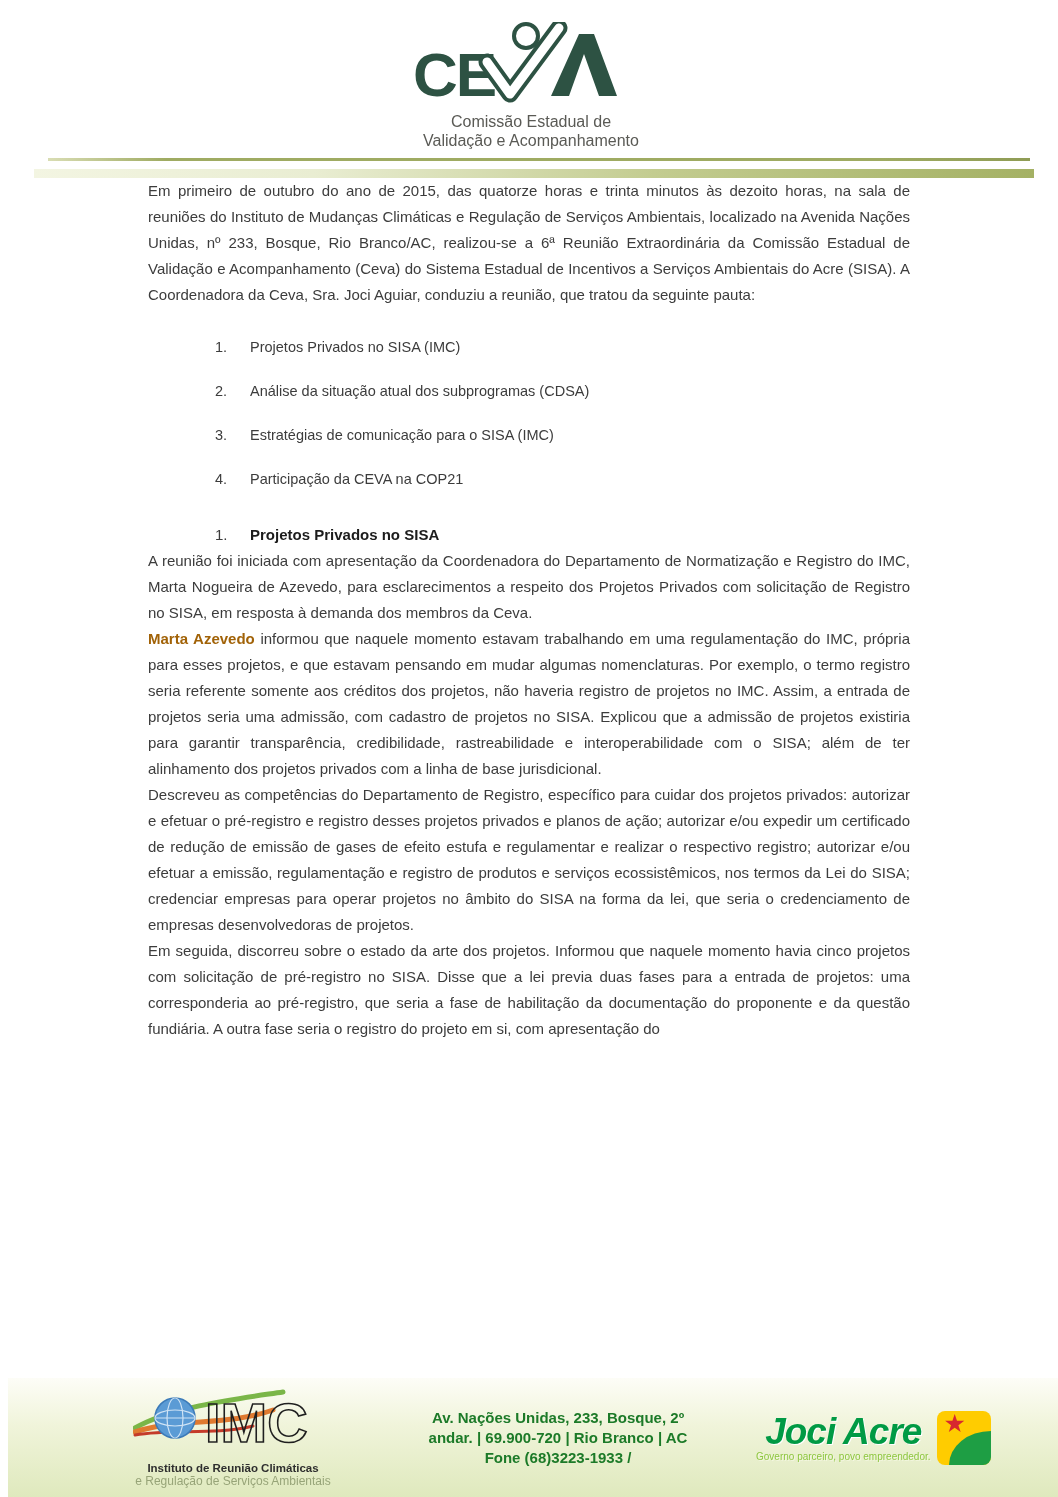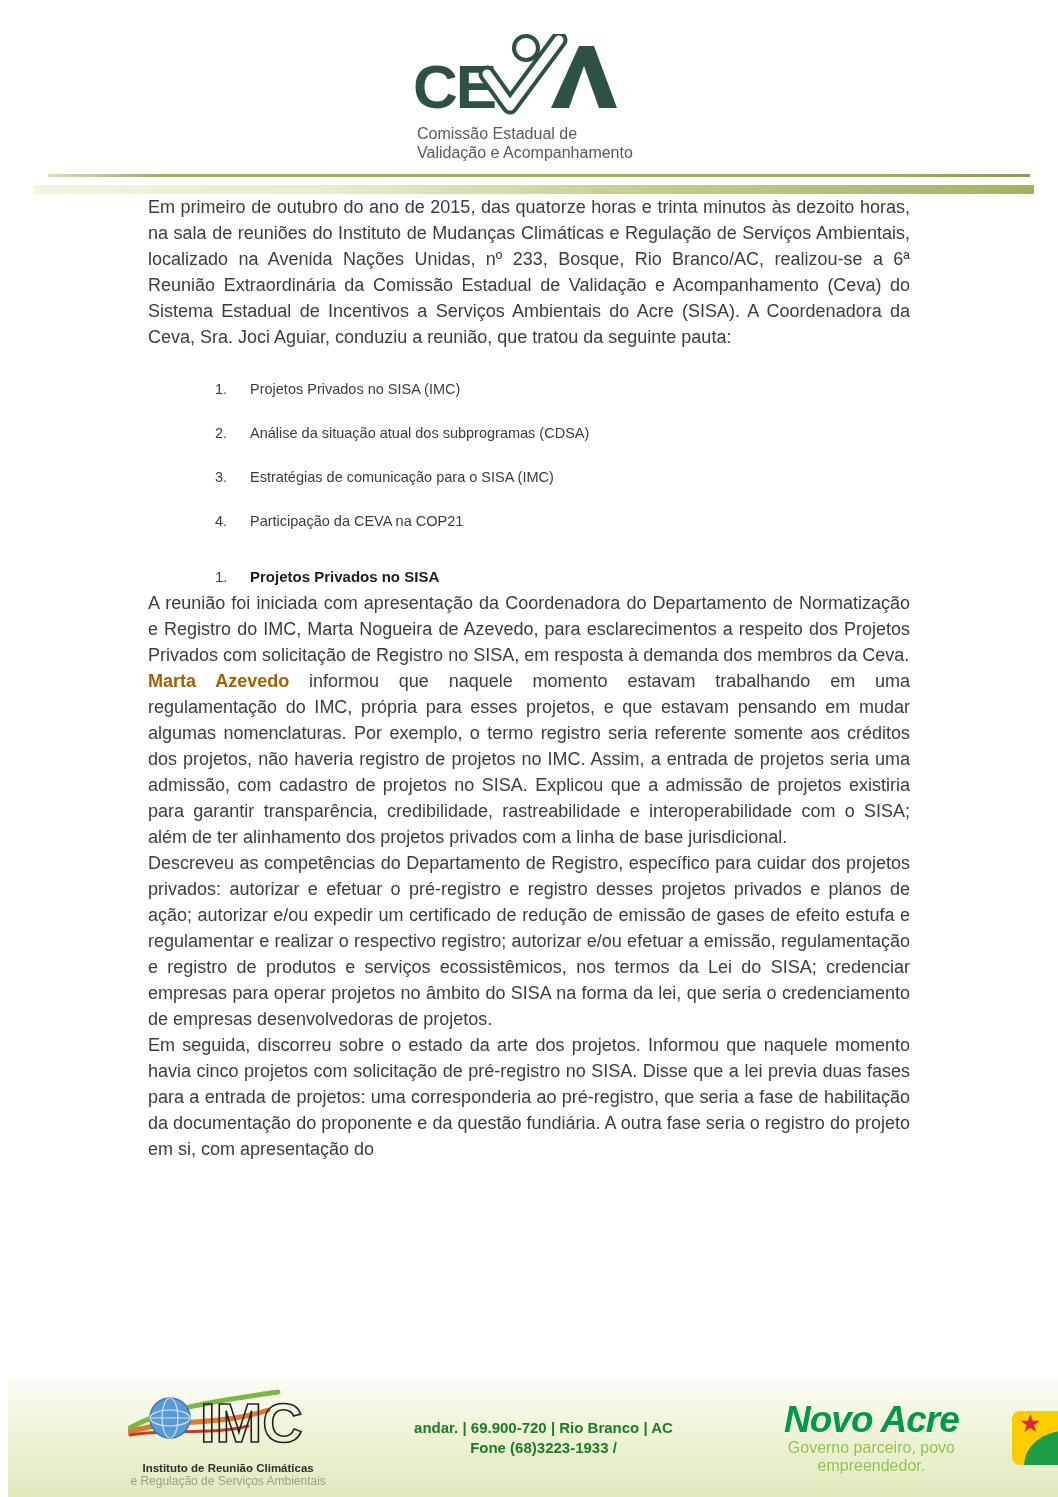--- a/index.html
+++ b/index.html
@@ -3,34 +3,34 @@
 <meta charset="utf-8">
 <style>
   html,body{margin:0;padding:0;background:#888;}
   .page{
     width:1058px;height:1497px;position:relative;background:#ffffff;
     font-family:"Liberation Sans",sans-serif;color:#3c3c3c;overflow:hidden;
     margin:0 auto;
   }
   
   .header{padding-top:22px;}
-  .logo-wrap{width:232px;margin:12px auto;}
+  .logo-wrap{width:232px;margin:0 auto;text-align:center;}
   .ceva-svg{display:block;}
   .org-lines{margin-top:2px;margin-left:4px;font-size:16px;line-height:19px;color:#5a5a55;}
   .rule-thin{height:3px;margin:8px 28px 0 48px;
     background:linear-gradient(to right,#d9ddb4 0%,#9fab62 12%,#9fab62 85%,#8f9c55 100%);}
   .rule-thick{height:9px;margin:8px 24px 0 34px;
     background:linear-gradient(to right,#f3f5e2 0%,#e9edd2 28%,#c3cc90 62%,#a4b164 100%);}
   
   .content{margin:0 148px;}
   .title-block{
     width:272px;margin:56px 0 0 auto;font-weight:bold;color:#1c1c1c;
     font-size:15.5px;line-height:27px;text-align:justify;text-align-last:left;
   }
-  p.body{font-size:18px;line-height:26px;text-align:justify;margin:0;}
+  p.body{font-size:15px;line-height:26px;text-align:justify;margin:0;}
   .para-intro{margin-top:42px;}
   .agenda{margin-top:26px;}
   .agenda-item{display:flex;margin-bottom:18px;font-size:14.5px;line-height:26px;}
   .agenda-num{width:35px;margin-left:67px;flex:none;}
   .section-heading{display:flex;margin-top:30px;font-size:15px;line-height:26px;color:#1c1c1c;}
   .section-heading .num{width:35px;margin-left:67px;flex:none;font-weight:normal;color:#3c3c3c;}
   .section-heading .txt{font-weight:bold;}
   .para-gap{margin-top:13px;}
   .lead-bold{font-weight:bold;color:#a16207;}
   
@@ -41,21 +41,21 @@
   }
   .imc-block{width:330px;margin-left:60px;text-align:center;}
   .imc-caption1{font-size:11.5px;font-weight:bold;color:#2e2e2e;line-height:13px;margin-top:-2px;}
   .imc-caption2{font-size:12px;color:#97a478;line-height:12px;}
   .address-block{width:320px;text-align:center;color:#1c7a28;font-weight:bold;
     font-size:15px;line-height:20px;}
   .novoacre-block{display:flex;align-items:center;margin-left:38px;}
   .novoacre-text{text-align:center;}
   .novoacre-name{font-size:37px;font-weight:bold;font-style:italic;color:#009a44;
     line-height:38px;letter-spacing:-1px;text-shadow:1px 1px 0 #ffffff;}
-  .novoacre-tagline{font-size:16px;color:#8dc63f;margin-top:0px;text-shadow:1px 1px 0 #f4f7e2;}
+  .novoacre-tagline{font-size:10px;color:#8dc63f;margin-top:0px;text-shadow:1px 1px 0 #f4f7e2;}
   .novoacre-badge{width:54px;height:54px;background:#ffcc00;border-radius:8px;
     position:relative;margin-left:6px;overflow:hidden;flex:none;}
   .na-star{position:absolute;top:-2px;left:7px;color:#d7282f;font-size:25px;}
   .na-hill{position:absolute;bottom:0;right:0;width:42px;height:34px;background:#1e9e44;
     border-top-left-radius:100%;}
 </style>
 </head>
 <body>
 
 <div class="page">
@@ -135,27 +135,28 @@
         <ellipse cx="42" cy="30" rx="8" ry="20" fill="none" stroke="#cfe3f5" stroke-width="1.2"></ellipse>
         <line x1="22" y1="30" x2="62" y2="30" stroke="#cfe3f5" stroke-width="1.2"></line>
 
         <text x="72" y="54" font-family="Liberation Sans, sans-serif" font-size="56" font-weight="bold" fill="#ffffff" fill-opacity="0" stroke="#1f1f1f" stroke-width="1.6">IMC</text>
       </svg>
       <div class="imc-caption1">Instituto de Reunião Climáticas</div>
       <div class="imc-caption2">e Regulação de Serviços Ambientais</div>
     </div>
 
     <div class="address-block">
+      <div>Av. Nações Unidas, 233, Bosque, 2º</div>
       <div>andar. | 69.900-720 | Rio Branco | AC</div>
       <div>Fone (68)3223-1933 /</div>
     </div>
 
     <div class="novoacre-block">
       <div class="novoacre-text">
-        <div class="novoacre-name">Novo Acre</div>
+        <div class="novoacre-name">Joci Acre</div>
         <div class="novoacre-tagline">Governo parceiro, povo empreendedor.</div>
       </div>
       <div class="novoacre-badge">
         <span class="na-star">★</span>
         <span class="na-hill"></span>
       </div>
     </div>
 
   </div>
 </div>

